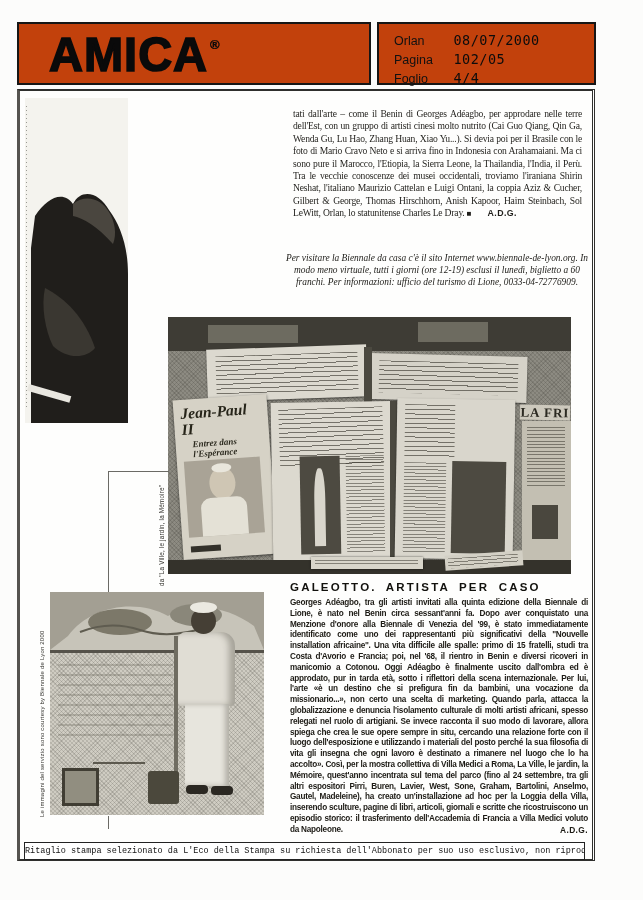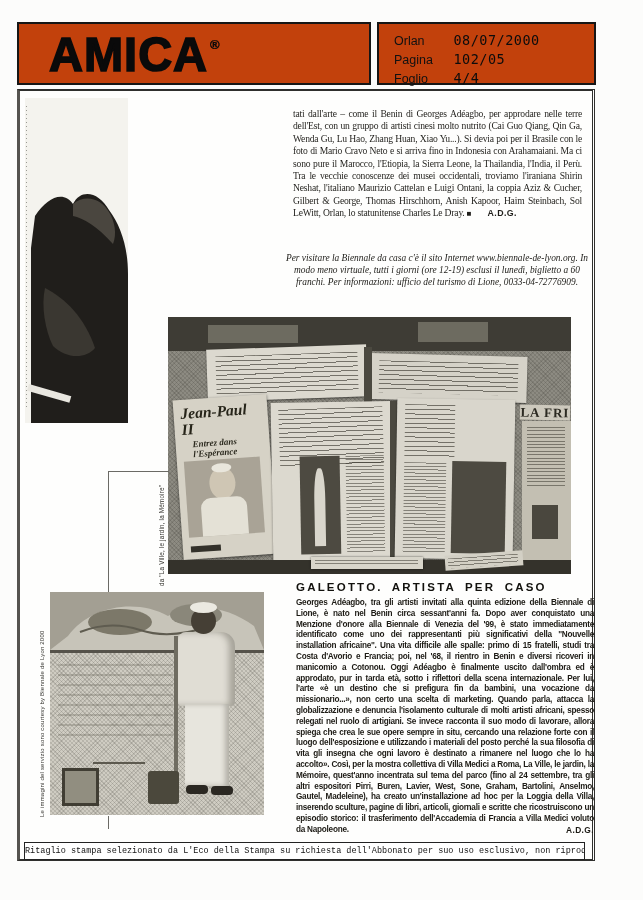--- a/index.html
+++ b/index.html
@@ -98,21 +98,21 @@
      background:#e0ddd4;box-shadow:inset -6px 0 6px rgba(60,56,46,.35);}
   .ap-pants{position:absolute;left:135px;top:112px;width:44px;height:82px;background:#e7e5dd;
      box-shadow:inset -4px 0 5px rgba(60,56,46,.3);}
   .ap-shoe{position:absolute;width:22px;height:9px;border-radius:4px;background:#2b2822;}
   .ap-shelf{position:absolute;left:43px;top:170px;width:52px;height:2px;background:#5c594e;}
   .ap-frame{position:absolute;left:12px;top:176px;width:37px;height:38px;background:#403d33;padding:3px;box-sizing:border-box;}
   .ap-frame i{display:block;width:100%;height:100%;background:#918e80;}
   .ap-bundle{position:absolute;left:98px;top:179px;width:31px;height:33px;background:#4b483c;border-radius:3px;}
 
   
-  .article-bottom{position:absolute;left:290px;top:581px;width:298px;margin-left:6px;}
+  .article-bottom{position:absolute;left:290px;top:581px;width:298px;}
   .headline{font-weight:700;font-size:11.5px;letter-spacing:2.2px;word-spacing:4px;
      color:#12110d;margin-bottom:5px;white-space:nowrap;}
   .body-bold{font-weight:700;font-size:8.2px;line-height:10.8px;letter-spacing:-0.25px;
      text-align:justify;color:#1d1b15;}
   .article-bottom .sig{float:right;font-size:8.4px;}
 
   
   .footer-box{position:absolute;left:24px;top:842px;width:561px;height:18px;box-sizing:border-box;
      border:1px solid #222;background:#fff;overflow:hidden;}
   .footer-box span{display:block;text-align:center;white-space:nowrap;

